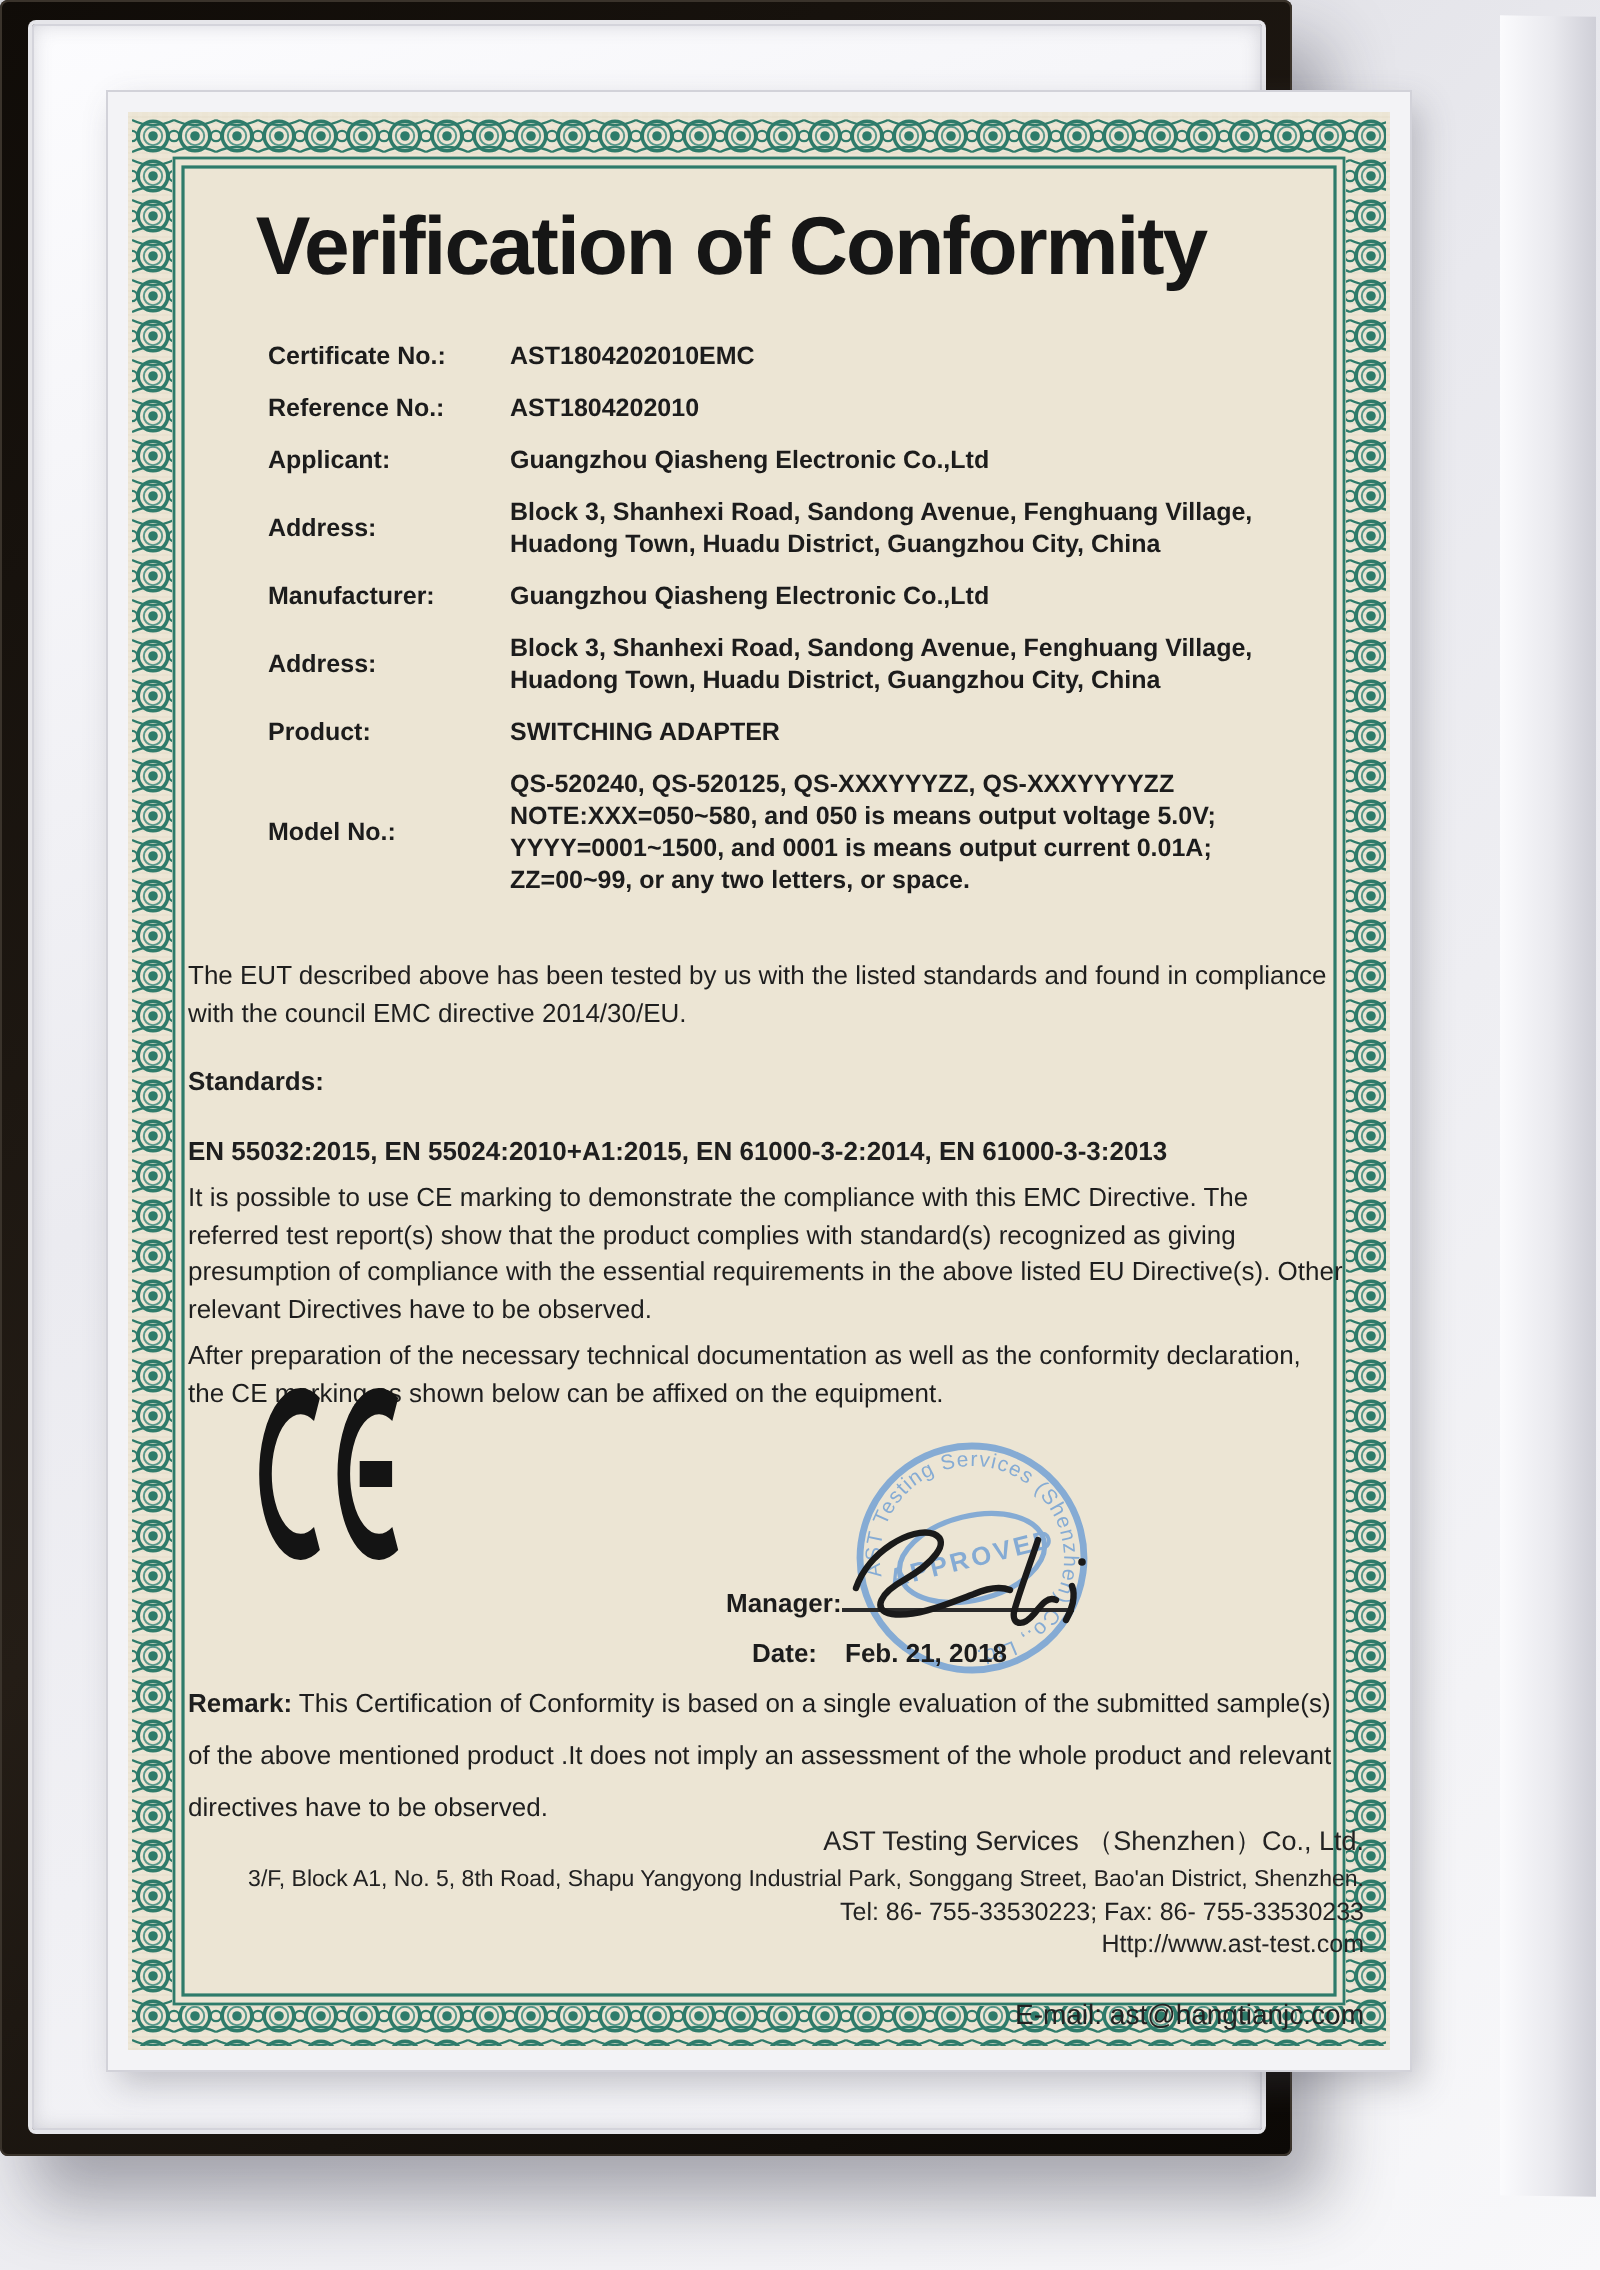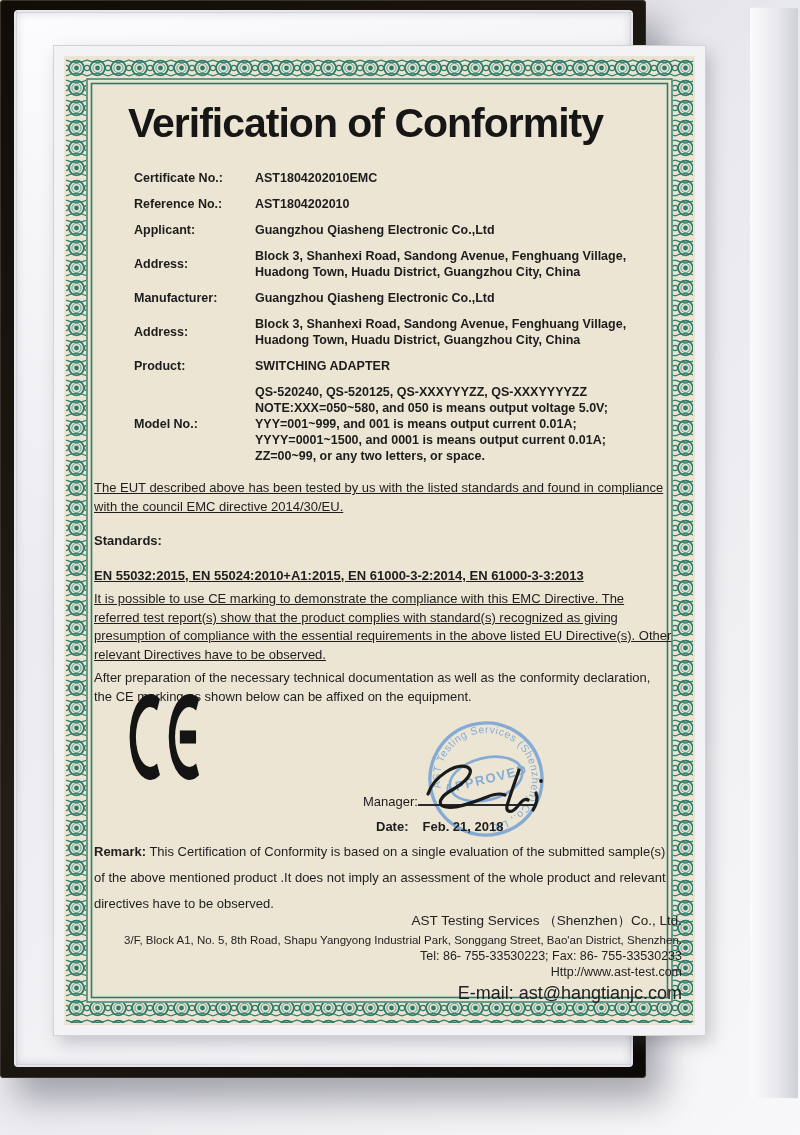--- a/index.html
+++ b/index.html
@@ -36,42 +36,42 @@
     transform:translateX(-14px); font-size:41px; font-weight:bold; letter-spacing:-1px; color:#161616; }
 
   .fields { position:absolute; left:70px; top:114px; width:545px; font-size:12.5px; font-weight:bold; }
   .frow { display:flex; margin-bottom:10px; }
   .flabel { width:121px; flex:none; line-height:16px; }
   .fvalue { flex:1; }
   .fvalue .ln { line-height:16px; }
 
   .bodytext { position:absolute; left:30px; top:423px; width:578px; font-size:13px;
     line-height:18.5px; color:#1e1e1e; }
-  .bodytext .gap { margin-bottom:5px;text-decoration:underline; }
+  .bodytext .gap { margin-bottom:5px; }
   .b { font-weight:bold;margin-top:16px; }
 
   .ce-wrap { position:absolute; left:56px; top:638px; width:90px; height:86px; }
 
   .stamp { position:absolute; left:347px; top:648px; width:150px; height:150px;
     transform:rotate(-14deg); opacity:.82; z-index:1; }
   .signature { position:absolute; left:358px; top:700px; width:150px; height:66px; z-index:3; }
 
-  .manager-row { position:absolute; left:299px; top:738px; font-size:13px; font-weight:normal; z-index:2; }
+  .manager-row { position:absolute; left:299px; top:738px; font-size:13px; font-weight:bold; z-index:2; }
   .manager-line { display:inline-block; width:116px; border-bottom:2px solid #2a2a2a; height:12px; }
   .date-row { position:absolute; left:312px; top:763px; font-size:13px; font-weight:bold; z-index:2; }
   .date-value { margin-left:14px; }
 
   .remark { position:absolute; left:30px; top:783px; width:578px; font-size:13px; line-height:26px; color:#1e1e1e; }
 
   .cfooter { position:absolute; left:14px; top:856px; width:604px; text-align:right; color:#222; }
   .cfooter .company { font-size:13.5px; margin-bottom:4px; }
   .cfooter .addr { font-size:11.5px; margin-bottom:3px; }
   .cfooter .tel { font-size:12.5px; margin-bottom:2px; }
-  .cfooter .web { font-size:12.5px; margin-bottom:4px; }
-  .cfooter .mail { font-size:18px;padding-left:23px; }
+  .cfooter .web { font-size:12.5px; margin-bottom:20px; }
+  .cfooter .mail { font-size:14px;padding-left:23px; }
 </style>
 </head>
 <body>
 
 <div class="scene">
 
   <div class="frame-side"></div>
 
   <div class="frame">
     <div class="mat"></div>
@@ -141,21 +141,20 @@
           <div class="flabel">Product:</div>
           <div class="fvalue">
               <div class="ln">SWITCHING ADAPTER</div>
             </div>
         </div>
         <div class="frow" style="align-items:center;">
           <div class="flabel">Model No.:</div>
           <div class="fvalue">
             <div class="ln">QS-520240, QS-520125, QS-XXXYYYZZ, QS-XXXYYYYZZ</div>
             <div class="ln">NOTE:XXX=050~580, and 050 is means output voltage 5.0V;</div>
-            <div class="ln">YYY=001~999, and 001 is means output current 0.01A;</div>
             <div class="ln">YYYY=0001~1500, and 0001 is means output current 0.01A;</div>
             <div class="ln">ZZ=00~99, or any two letters, or space.</div>
           </div>
         </div>
       </div>
 
       <div class="bodytext">
         <p class="gap">The EUT described above has been tested by us with the listed standards and found in compliance with the council EMC directive 2014/30/EU.</p>
         <p class="b">Standards:</p>
         <p class="b gap">EN 55032:2015, EN 55024:2010+A1:2015, EN 61000-3-2:2014, EN 61000-3-3:2013</p>

